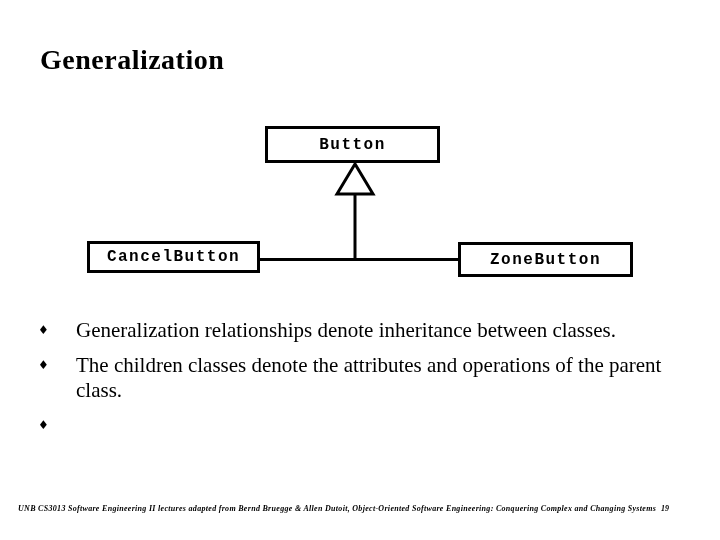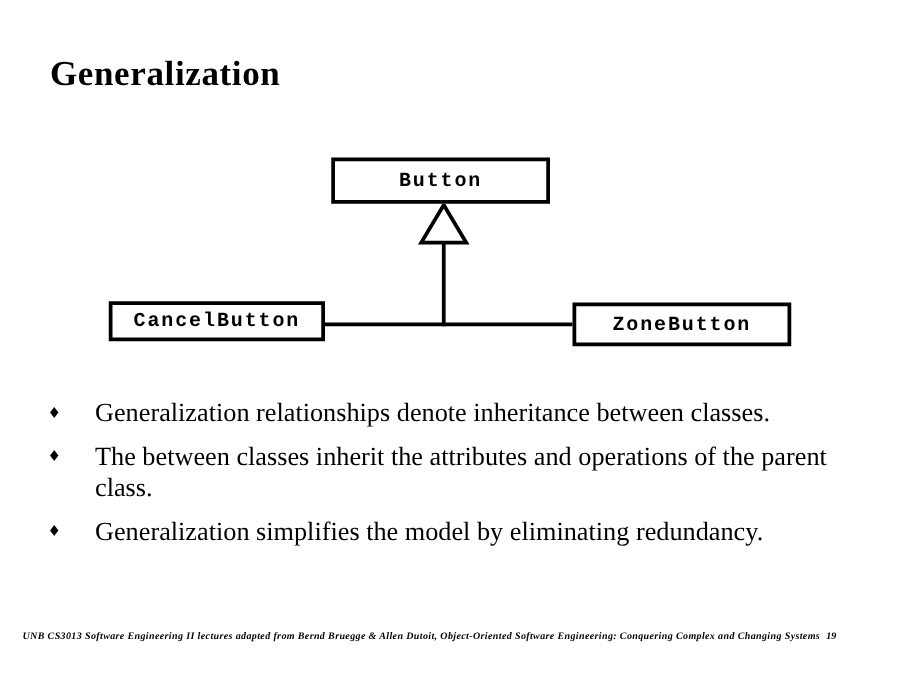--- a/index.html
+++ b/index.html
@@ -110,24 +110,23 @@
     </div>
   </div>
 
   <ul class="bullets">
     <li>
       <span class="bullet-glyph">♦</span>
       <span class="bullet-text">Generalization relationships denote inheritance between classes.</span>
     </li>
     <li>
       <span class="bullet-glyph">♦</span>
-      <span class="bullet-text">The between classes inherit the attributes and operations of the parent class.</span>
+      <span class="bullet-text">The children classes denote the attributes and operations of the parent class.</span>
     </li>
     <li>
       <span class="bullet-glyph">♦</span>
-      <span class="bullet-text">Generalization simplifies the model by eliminating redundancy.</span>
     </li>
   </ul>
 
   <div class="footer-citation">UNB CS3013 Software Engineering II lectures adapted from Bernd Bruegge &amp; Allen Dutoit, Object-Oriented Software Engineering: Conquering Complex and Changing Systems</div>
   <div class="page-number">19</div>
 
 </div>
 
 </body></html>

